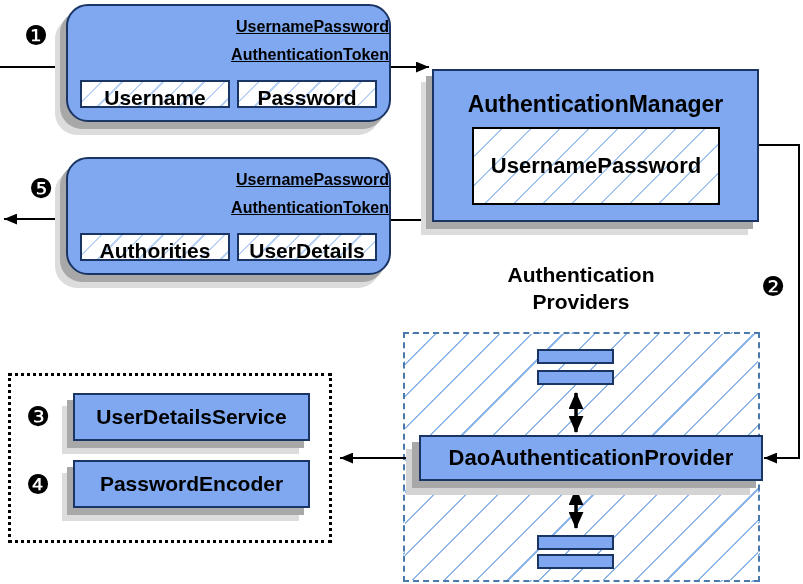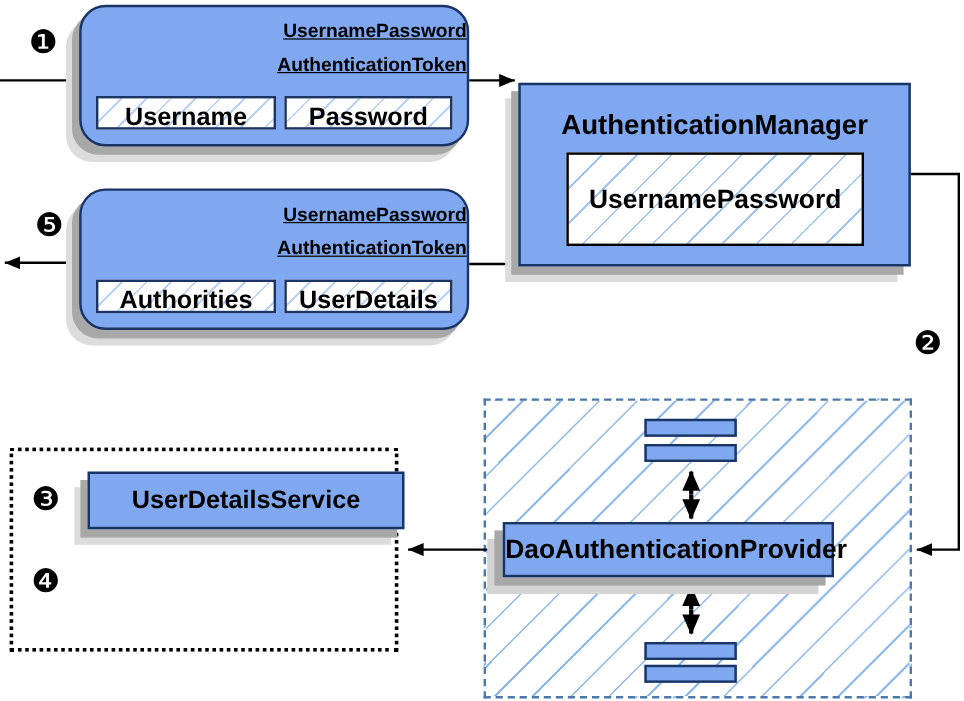--- a/index.html
+++ b/index.html
@@ -115,38 +115,38 @@
     background: #7fa8f0;
     border: 2px solid #1a3463;
     z-index: 10;
   }
   .bar-1 { left: 537px; top: 349px; }
   .bar-2 { left: 537px; top: 370px; }
   .bar-3 { left: 537px; top: 535px; }
   .bar-4 { left: 537px; top: 554px; }
 
   .dao-provider {
-    left: 419px; top: 435px; width: 276px; height: 46px;
+    left: 419px; top: 435px; width: 344px; height: 46px;
     text-align: center;
     font-weight: bold;
     font-size: 22px;
     line-height: 42px;
     white-space: nowrap;
     box-shadow: -7px 7px 0 #a8a8a8, -13px 14px 0 #d4d4d4;
   }
 
   .services-region {
     position: absolute;
     left: 8px; top: 373px; width: 324px; height: 170px;
     border: 3px dotted #000000;
     z-index: 2;
   }
 
   .service-box {
-    width: 264px; height: 48px;
+    width: 237px; height: 48px;
     text-align: center;
     font-weight: bold;
     font-size: 21px;
     line-height: 44px;
     white-space: nowrap;
   }
   .uds { left: 73px; top: 393px; }
   .pwe { left: 73px; top: 460px; }
 
   
@@ -224,26 +224,31 @@
       <div class="field-box hatch-small field-w1">Authorities</div>
       <div class="field-box hatch-small field-w2">UserDetails</div>
     </div>
   </div>
 
   <div class="bluebox auth-manager">
     <div class="auth-manager-title">AuthenticationManager</div>
     <div class="provider-manager hatch-med">UsernamePassword</div>
   </div>
 
+  <div class="providers-label">
+    <span>Authentication</span><br>
+    <span>Providers</span>
+  </div>
 
   <div class="providers-region"></div>
 
   <div class="mini-bar bar-1"></div>
   <div class="mini-bar bar-2"></div>
   <div class="mini-bar bar-3"></div>
   <div class="mini-bar bar-4"></div>
 
   <div class="bluebox dao-provider">DaoAuthenticationProvider</div>
 
   <div class="services-region"></div>
   <div class="bluebox service-box uds">UserDetailsService</div>
+  <div class="bluebox service-box pwe">PasswordEncoder</div>
 
 </div>
 
 </body></html>

